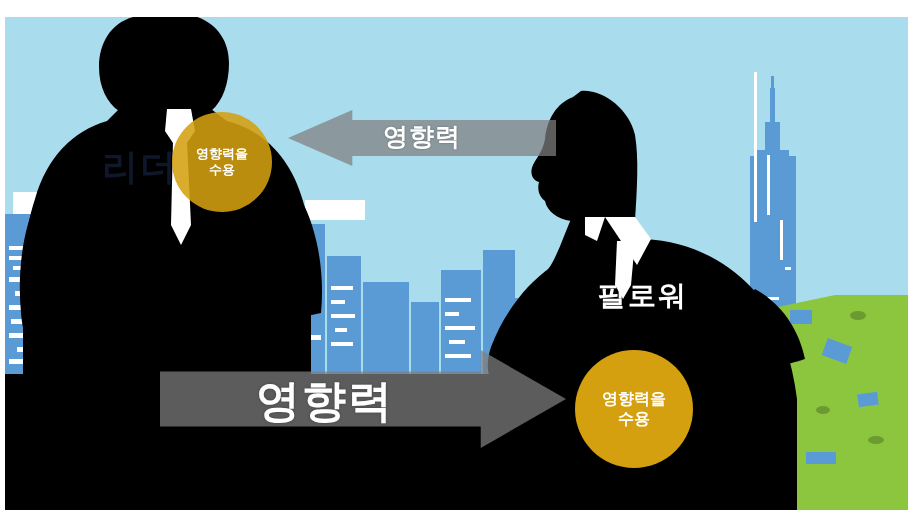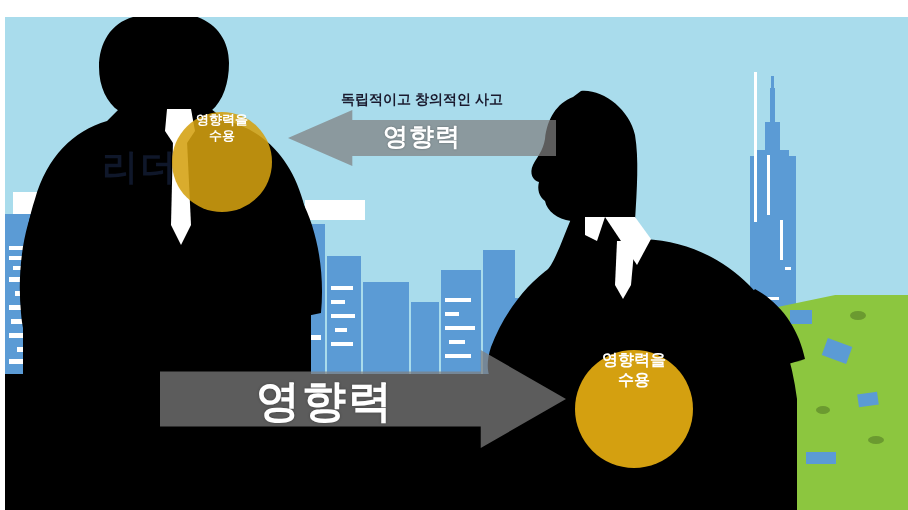--- a/index.html
+++ b/index.html
@@ -121,21 +121,21 @@
   .label-follower{
     position:absolute;left:593px;top:260px;
     font-size:28px;font-weight:bold;color:#ffffff;
     letter-spacing:2px;
   }
 
   
   .circle{
     position:absolute;border-radius:50%;
     display:flex;flex-direction:column;
-    align-items:center;
+    align-items:center;justify-content:center;
     color:#ffffff;font-weight:bold;
     line-height:1.25;
   }
   .circle-leader{
     left:167px;top:95px;width:100px;height:100px;
     background:rgba(212,160,16,.88);
     font-size:13px;
   }
   .circle-follower{
     left:570px;top:333px;width:118px;height:118px;
@@ -291,27 +291,27 @@
 
           <path d="M26 344 C20 356 26 370 44 372 C62 374 72 366 70 352 Z"></path>
         </g>
 
         <path d="M152 96 L176 96 L180 118 L172 130 L158 130 L150 118 Z" fill="#ffffff"></path>
         <path d="M158 128 L172 128 L176 212 L166 232 L156 212 Z" fill="#ffffff"></path>
       </svg>
     </div>
 
     <div class="arrow-top"></div>
-    <div class="arrow-top-caption">독립적이고 창의적인 사고</div>
     <div class="arrow-top-label">영향력</div>
 
     <div class="arrow-bottom"></div>
     <div class="arrow-bottom-label">영향력</div>
 
     <div class="label-leader">리더</div>
+    <div class="label-follower">팔로워</div>
 
     <div class="circle circle-leader">
       <span>영향력을</span>
       <span>수용</span>
     </div>
     <div class="circle circle-follower">
       <span>영향력을</span>
       <span>수용</span>
     </div>
 

